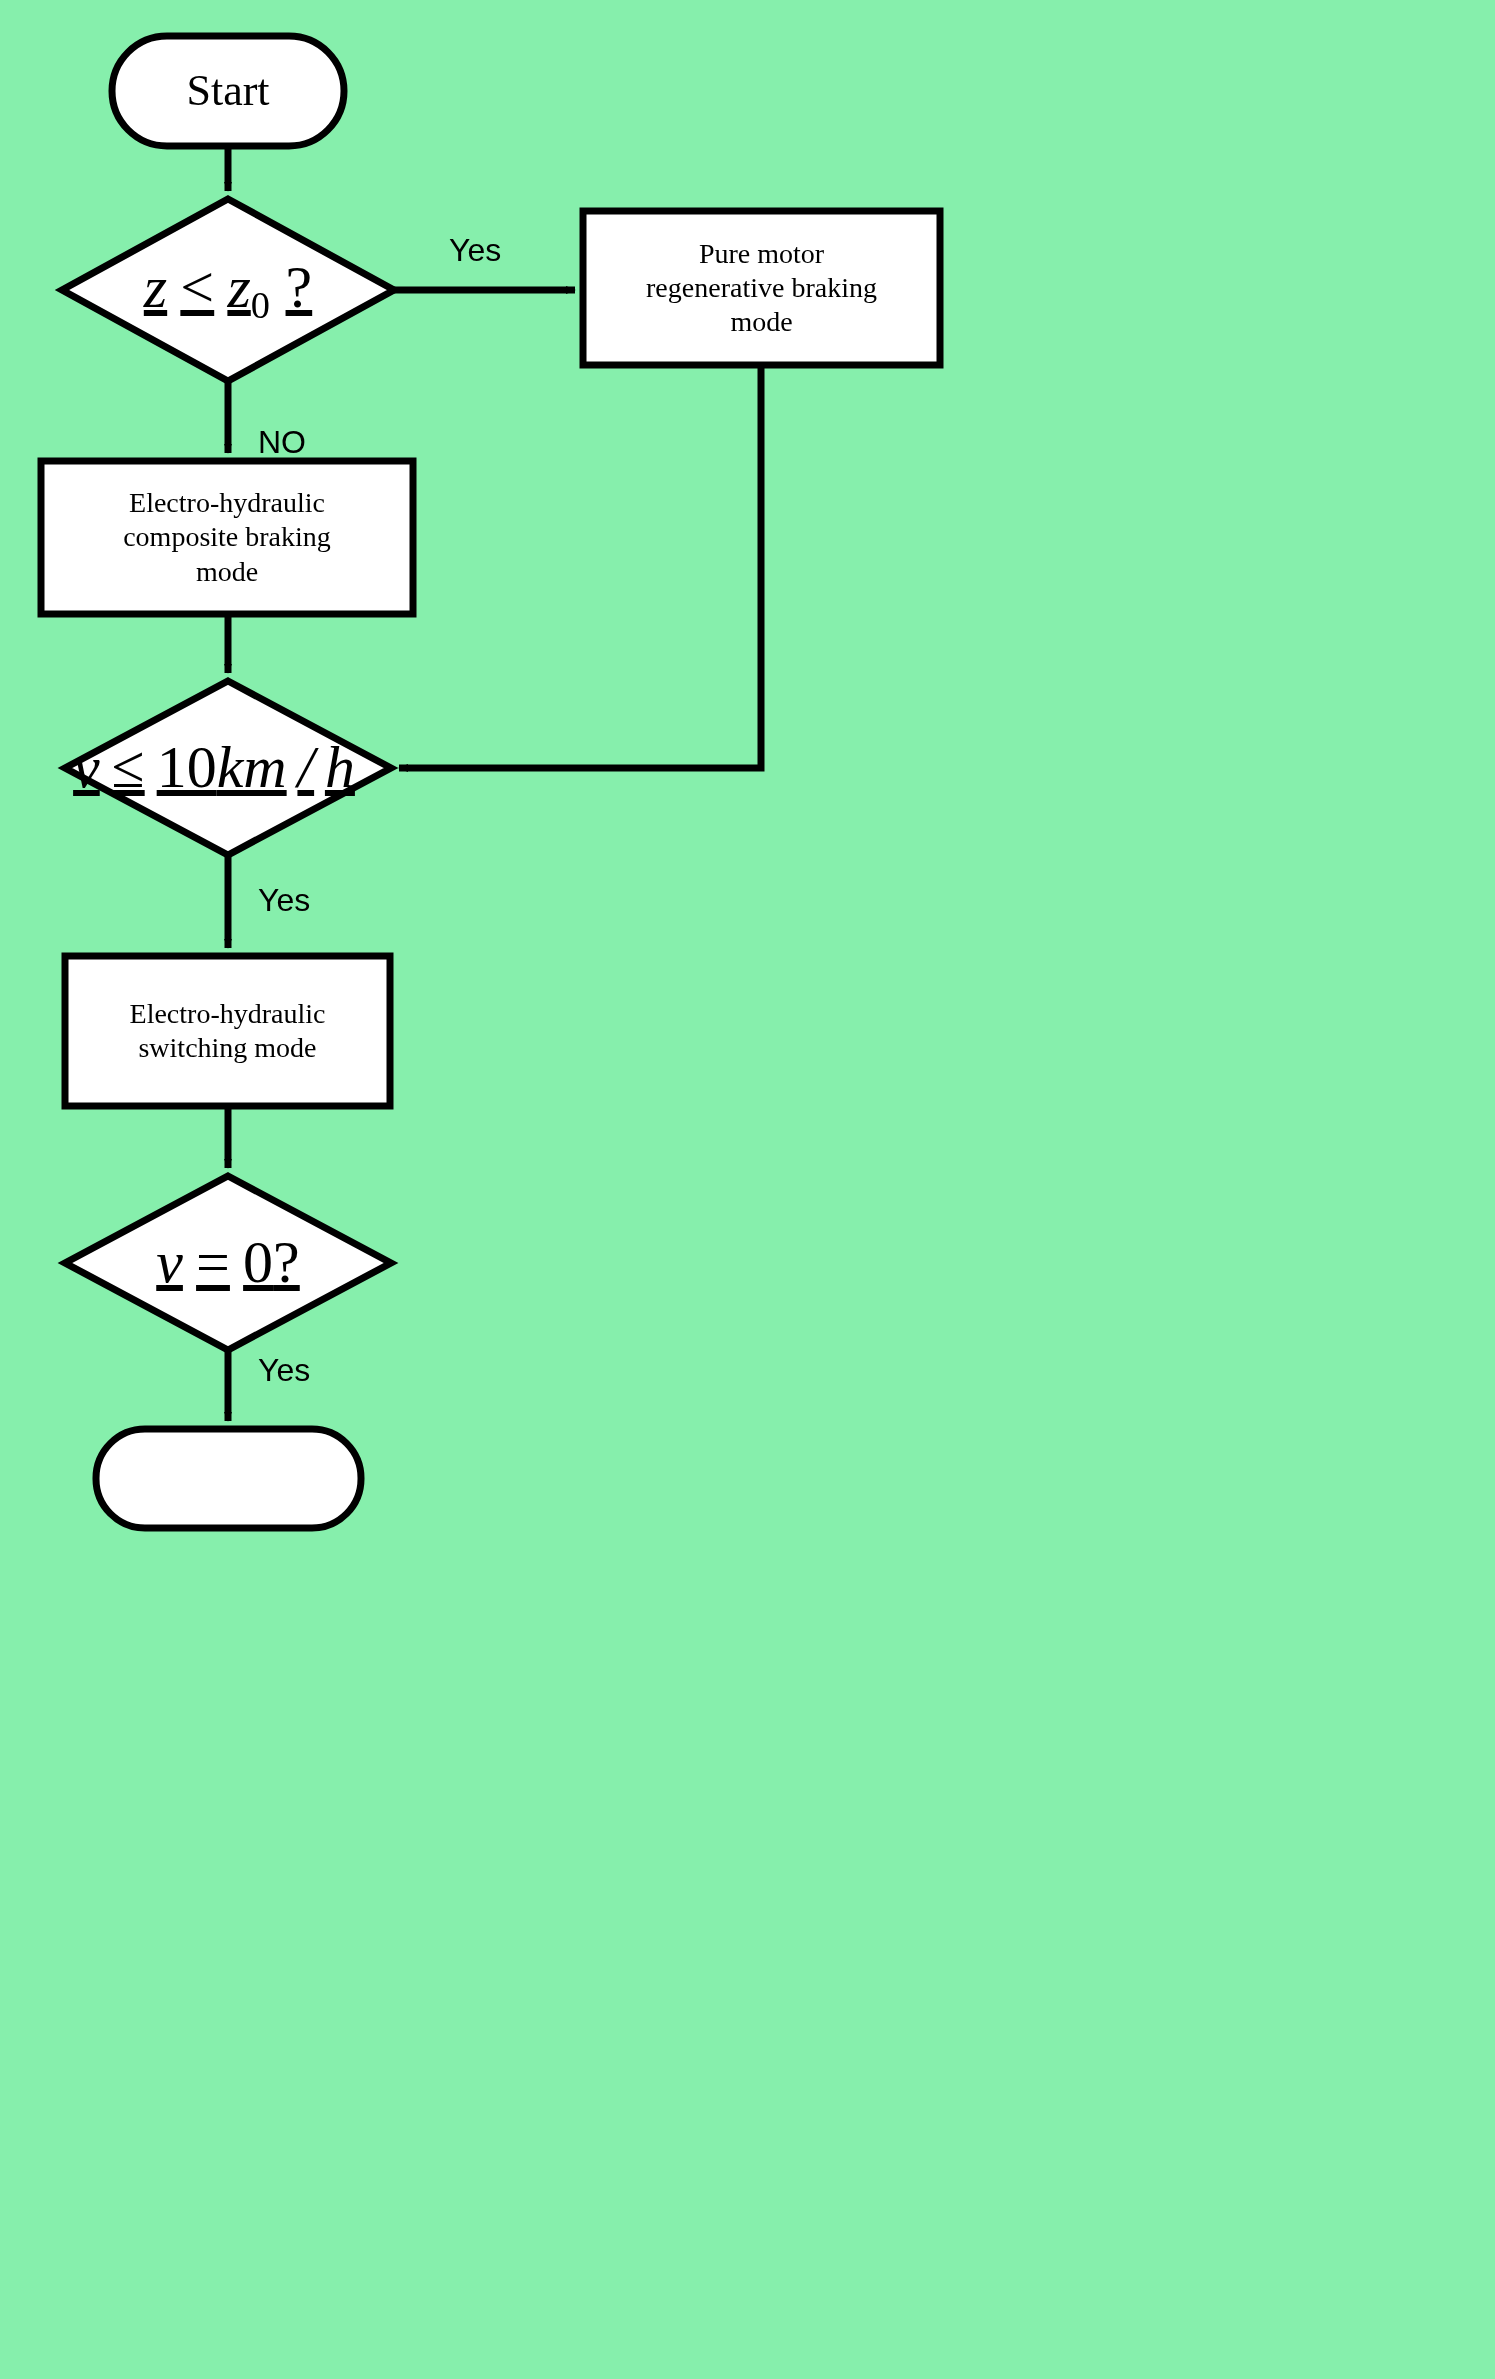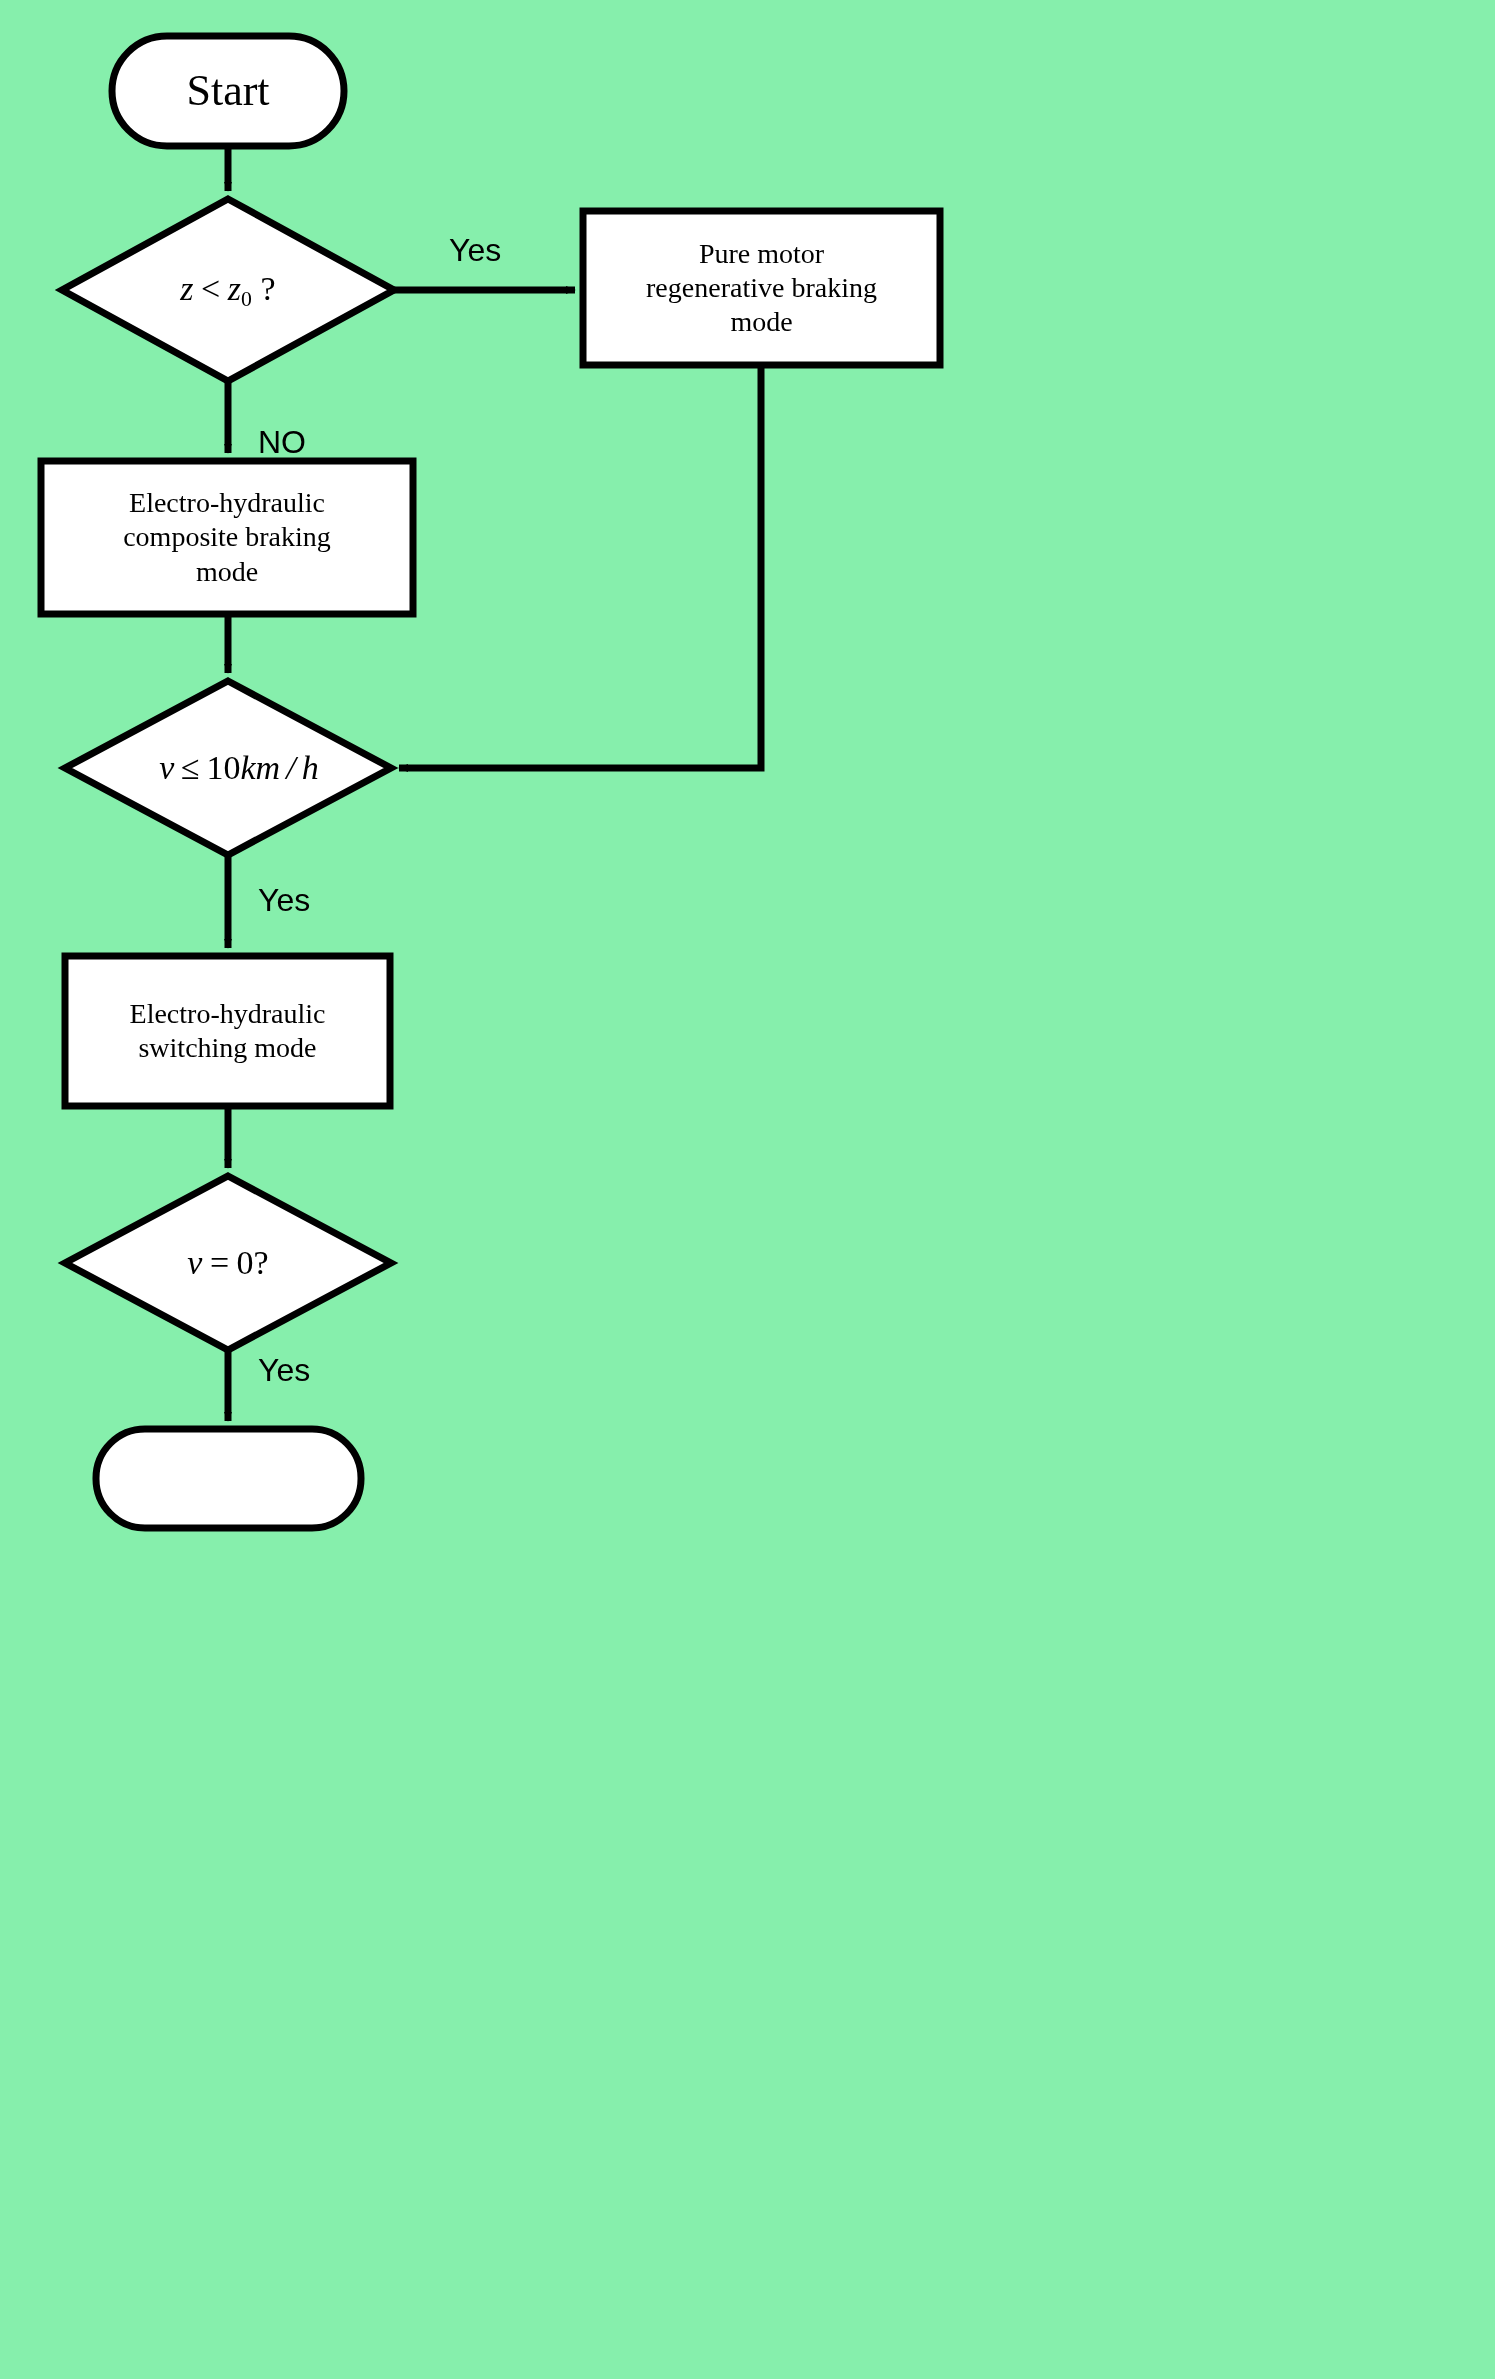--- a/index.html
+++ b/index.html
@@ -32,21 +32,21 @@
     justify-content: center;
     text-align: center;
     line-height: 1.22;
     font-family: "Liberation Serif", "DejaVu Serif", serif;
     color: #000000;
     white-space: pre-line;
     pointer-events: none;
   }
   .terminal-label { font-size: 44px; }
   .process-label  { font-size: 28px; }
-  .decision-label { font-size: 34px; font-style: italic; }
+  .decision-label { font-size: 60px; font-style: italic; text-decoration: underline; }
   .edge-label {
     position: absolute;
     font-size: 32px;
     font-family: Liberation Sans, sans-serif;
     color: #000000;
     white-space: nowrap;
   }
   .mathvar { font-style: italic; }
   .mathop  { font-style: normal; }
   .mathnum { font-style: normal; }
@@ -109,21 +109,21 @@
   </div>
 
   <div class="node-label process-label" style="left:585px; top:213px; width:353px; height:150px;">Pure motor
 regenerative braking
 mode</div>
 
   <div class="node-label process-label" style="left:43px; top:463px; width:368px; height:149px;">Electro-hydraulic
 composite braking
 mode</div>
 
-  <div class="node-label decision-label" style="left:99px; top:728px; width:280px; height:80px;">
+  <div class="node-label decision-label" style="left:74px; top:728px; width:280px; height:80px;">
     <span><span class="mathvar">v</span><span class="mathop" style="margin:0 0.2em 0 0.2em;">≤</span><span class="mathnum">10</span><span class="mathvar">km</span><span class="mathvar" style="margin:0 0.18em 0 0.18em;">/</span><span class="mathvar">h</span></span>
   </div>
 
   <div class="node-label process-label" style="left:67px; top:958px; width:321px; height:146px;">Electro-hydraulic
 switching mode</div>
 
   <div class="node-label decision-label" style="left:88px; top:1223px; width:280px; height:80px;">
     <span><span class="mathvar">v</span><span class="mathop" style="margin:0 0.22em 0 0.22em;">=</span><span class="mathnum">0</span><span class="mathop">?</span></span>
   </div>
 

